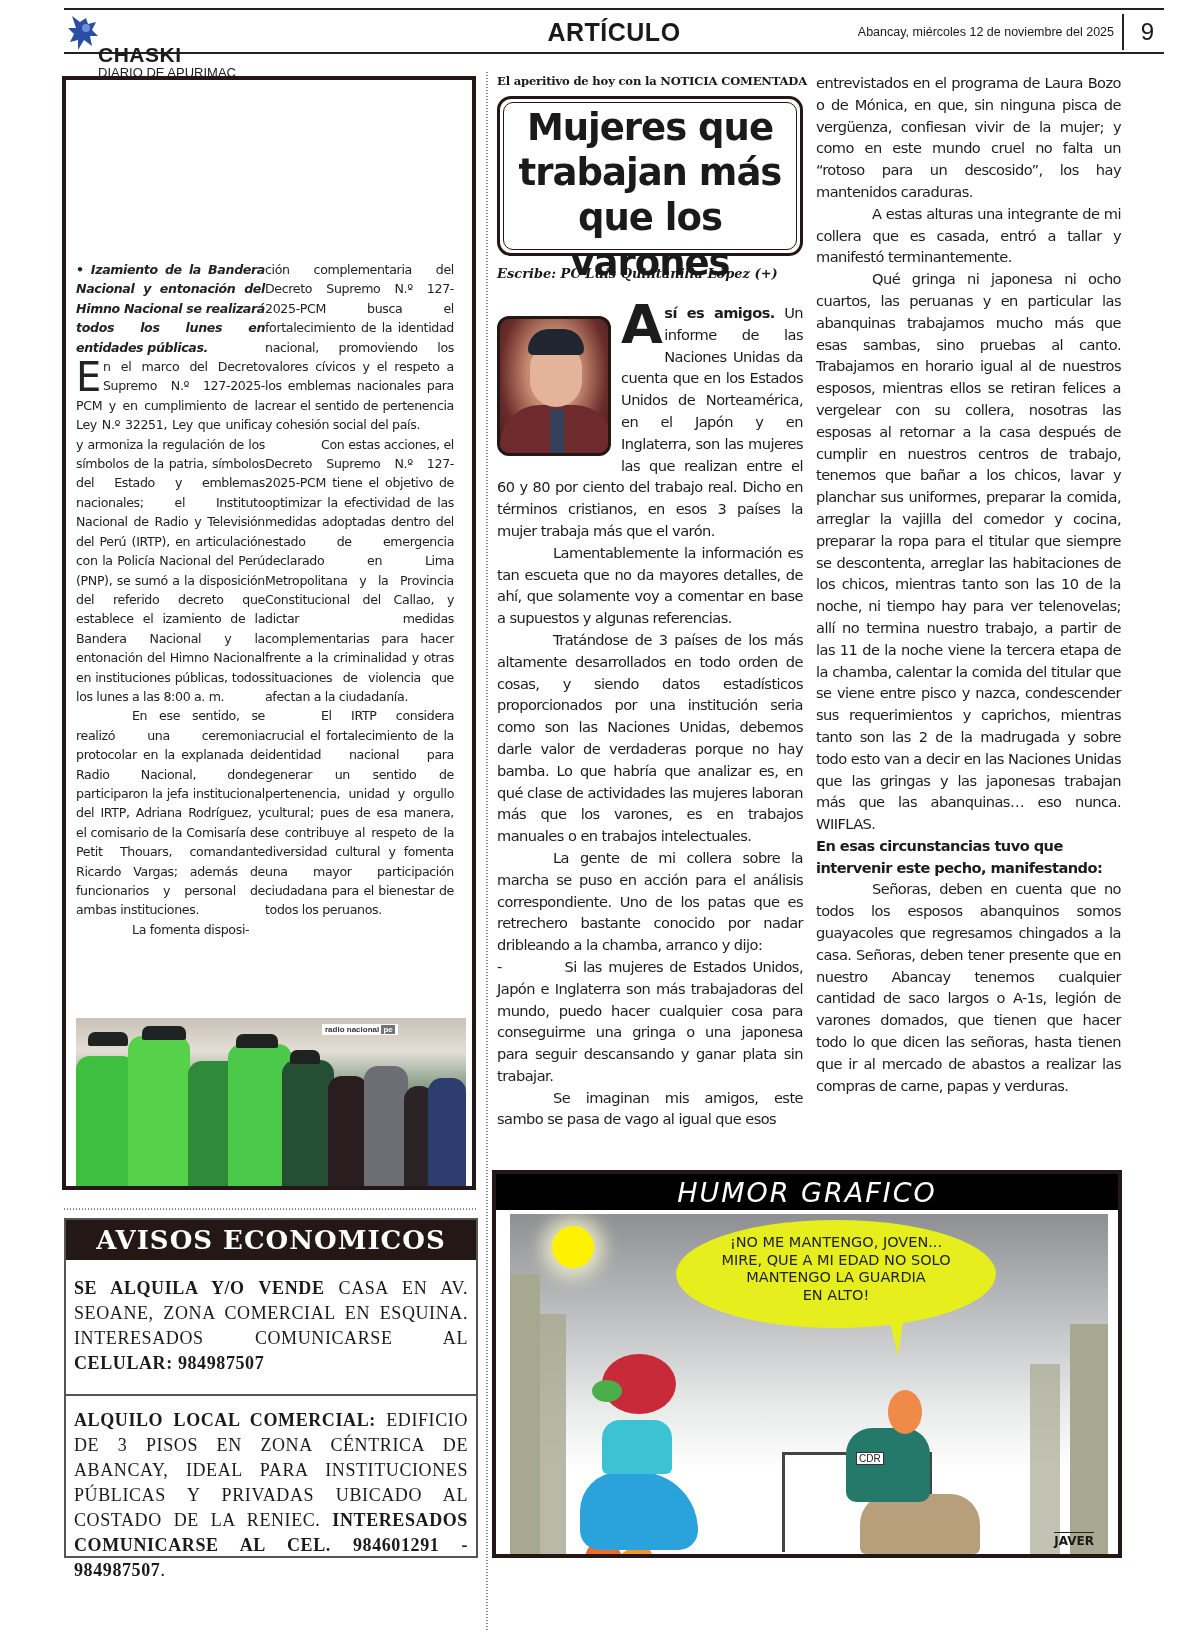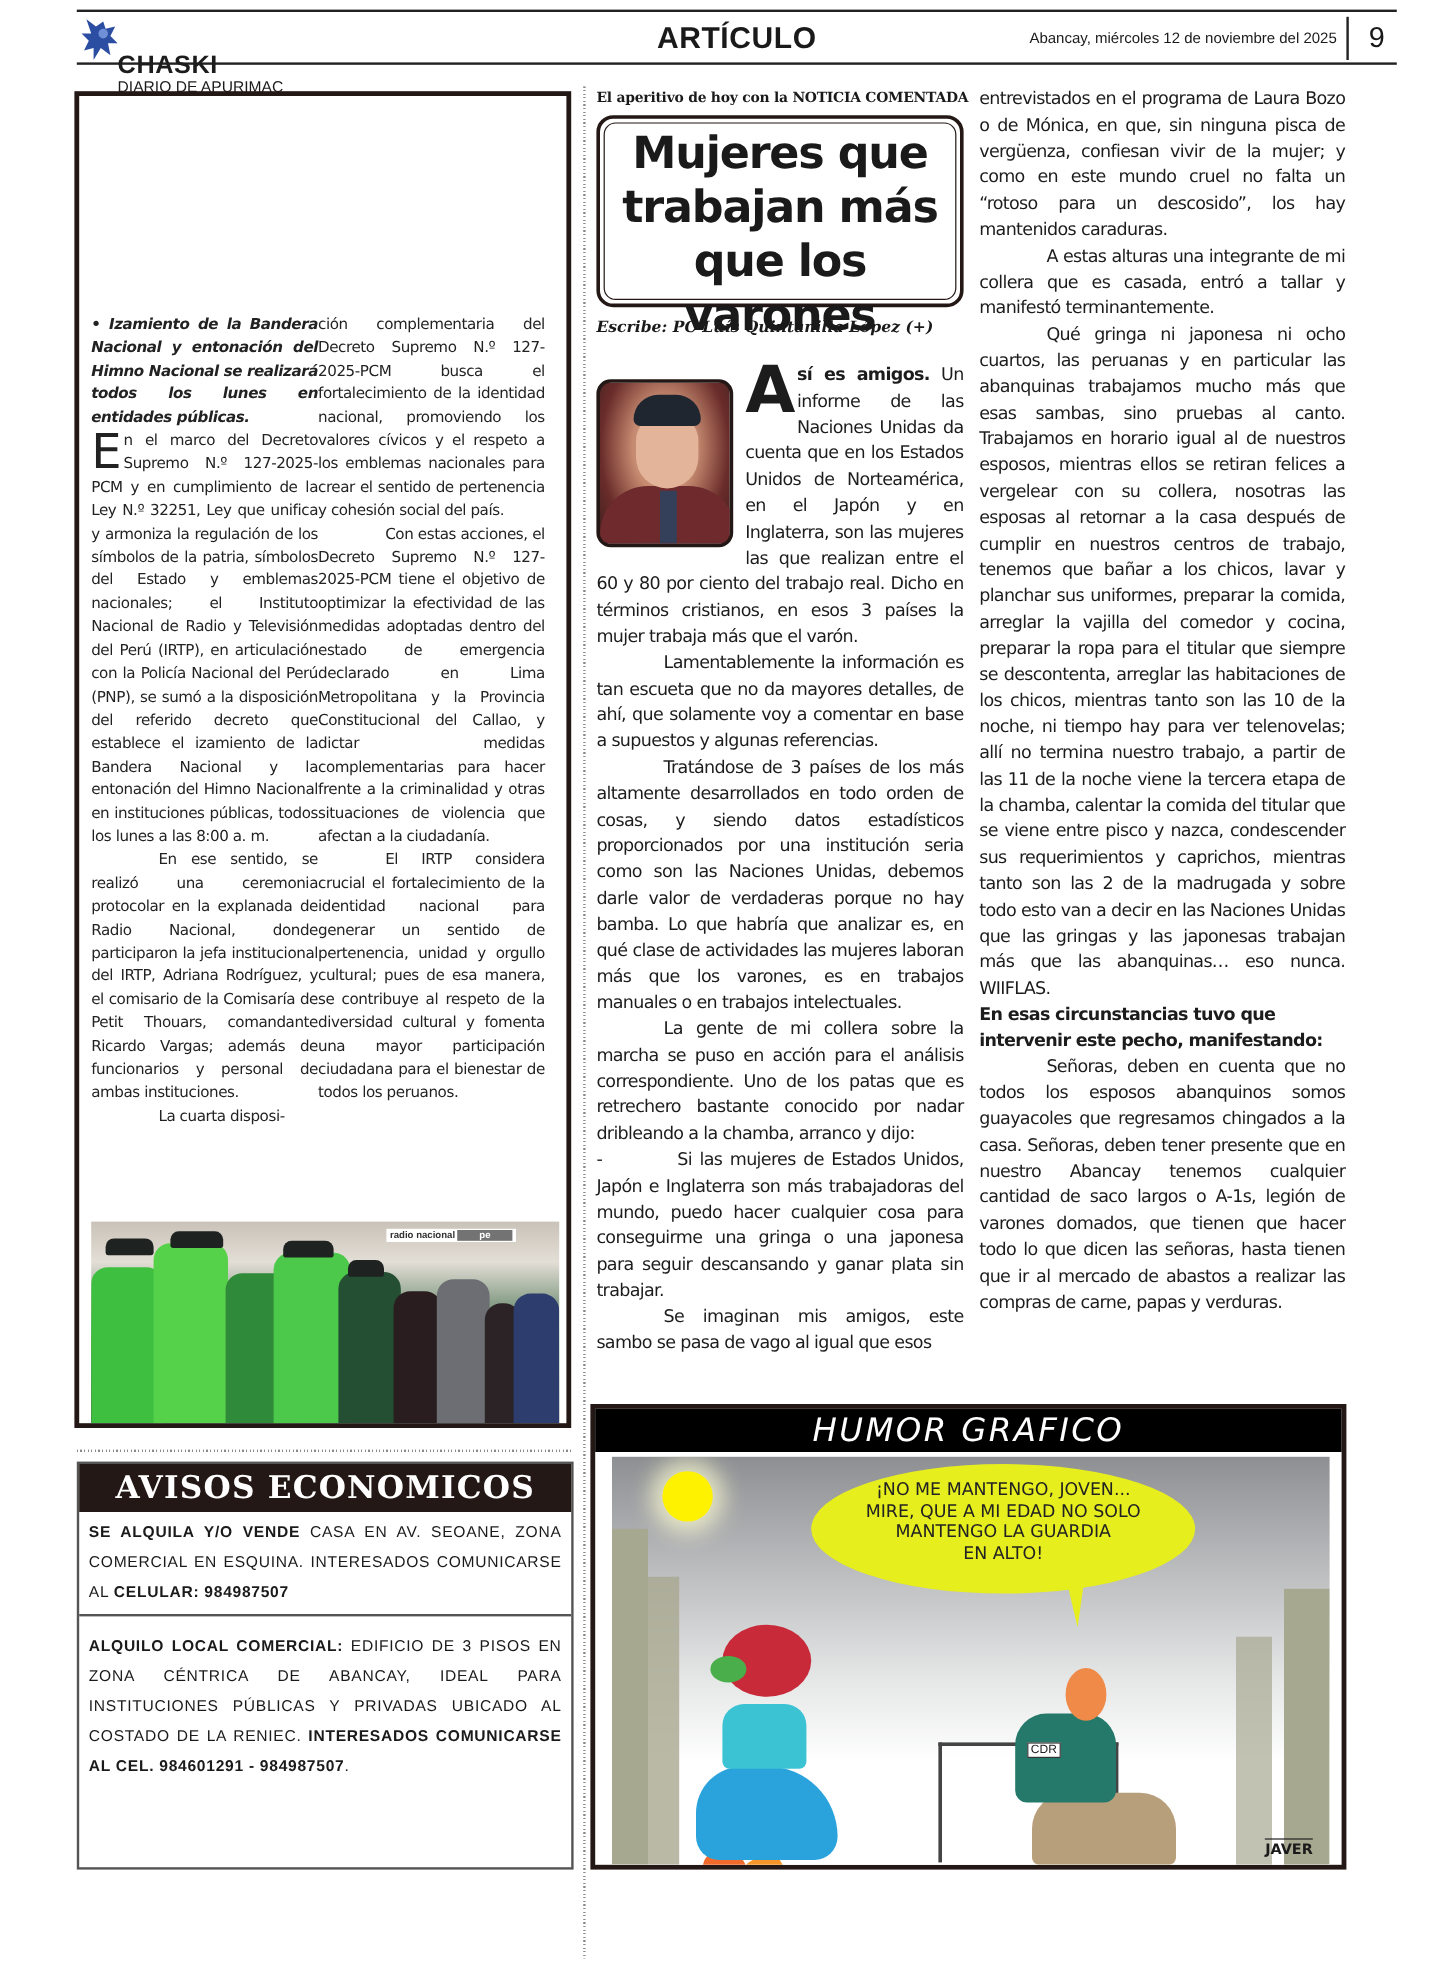--- a/index.html
+++ b/index.html
@@ -31,35 +31,35 @@
   .col p { margin: 0; }
   .col .indent { text-indent: 56px; }
   .lede { font-weight: bold; font-style: italic; }
   .dropcap-E { float: left; font-size: 40px; line-height: 32px; margin: 4px 2px 0 0; font-weight: normal; }
   .photo { position: absolute; left: 10px; top: 938px; width: 390px; height: 168px;
     background: linear-gradient(180deg, #c9c2b8 0%, #e3ded6 20%, #8aa08a 40%, #3f8f3f 60%, #2c5a34 80%, #1f2a26 100%);
     overflow: hidden; }
   .photo .fig { position: absolute; bottom: 0; border-radius: 14px 14px 0 0; }
   .photo .cap { position: absolute; height: 14px; border-radius: 7px 7px 2px 2px; background: #1e2220; }
   .photo .sign { position: absolute; left: 246px; top: 6px; font-size: 8px; font-weight: bold; color: #333; background: #fff; padding: 1px 3px; }
-  .photo .sign span { background: #737373; color: #fff; padding: 0 18px; }
+  .photo .sign span { background: #737373; color: #fff; padding: 0 2px; }
 
   
   .vdots { position: absolute; left: 486px; top: 72px; width: 2px; height: 1560px;
     background: repeating-linear-gradient(180deg, #888 0 1px, transparent 1px 3px); }
   .hdots { position: absolute; left: 64px; top: 1208px; width: 414px; height: 2px;
     background: repeating-linear-gradient(90deg, #888 0 1px, transparent 1px 3px); }
 
   
   .avisos { position: absolute; left: 64px; top: 1218px; width: 414px; height: 340px;
     border: 2px solid #555; }
   .avisos-head { height: 40px; background: #231815; color: #fff; text-align: center;
     font-family: "DejaVu Serif", serif; font-weight: bold; font-size: 26px; line-height: 40px; letter-spacing: 1px; }
-  .ad { padding: 4px 8px 6px 8px; font-family: Liberation Sans, sans-serif; font-size: 13px; line-height: 25px;
-    text-align: justify; letter-spacing: 0.6px; color: #1a1a1a; }
+  .ad { padding: 4px 8px 6px 8px; font-family: Liberation Serif, serif; font-size: 18px; line-height: 25px;
+    text-align: justify; letter-spacing: 0.6px; color: #1a1a1a; margin-top: 12px; }
   .ad b { font-weight: bold; }
   .ad-sep { border-top: 2px solid #555; }
 
   
   .kicker { position: absolute; left: 497px; top: 74px; font-family: "DejaVu Serif", serif; font-size: 11.6px; font-weight: bold; white-space: nowrap; letter-spacing: -0.2px; }
   .title-box { position: absolute; left: 497px; top: 96px; width: 306px; height: 160px;
     border: 3px solid #231815; border-radius: 14px; padding: 3px; }
   .title-box .inner { width: 100%; height: 100%; border: 1.5px solid #231815; border-radius: 10px;
     text-align: center; font-family: "DejaVu Sans", sans-serif; font-weight: bold; font-size: 37px; line-height: 45px; letter-spacing: -1px; padding-top: 2px; color: #1a1a1a; }
   .byline { position: absolute; left: 497px; top: 266px; font-family: "DejaVu Serif", serif; font-style: italic; font-weight: bold; font-size: 13px; }
@@ -130,21 +130,21 @@
 </header>
 
 <div class="vdots"></div>
 
 <article class="left-article">
   <div class="cols">
     <div class="col">
       <p class="lede">• Izamiento de la Bandera Nacional y entonación del Himno Nacional se realizará todos los lunes en entidades públicas.</p>
       <p><span class="dropcap-E">E</span><span>n el marco del Decreto Supremo N.º 127-2025-PCM y en cumplimiento de la Ley N.º 32251, Ley que unifica y armoniza la regulación de los símbolos de la patria, símbolos del Estado y emblemas nacionales; el Instituto Nacional de Radio y Televisión del Perú (IRTP), en articulación con la Policía Nacional del Perú (PNP), se sumó a la disposición del referido decreto que establece el izamiento de la Bandera Nacional y la entonación del Himno Nacional en instituciones públicas, todos los lunes a las 8:00 a. m.</span></p>
       <p class="indent">En ese sentido, se realizó una ceremonia protocolar en la explanada de Radio Nacional, donde participaron la jefa institucional del IRTP, Adriana Rodríguez, y el comisario de la Comisaría de Petit Thouars, comandante Ricardo Vargas; además de funcionarios y personal de ambas instituciones.</p>
-      <p class="indent">La cuarta disposi-</p>
+      <p class="indent">La fomenta disposi-</p>
     </div>
     <div class="col">
       <p>ción complementaria del Decreto Supremo N.º 127-2025-PCM busca el fortalecimiento de la identidad nacional, promoviendo los valores cívicos y el respeto a los emblemas nacionales para crear el sentido de pertenencia y cohesión social del país.</p>
       <p class="indent">Con estas acciones, el Decreto Supremo N.º 127-2025-PCM tiene el objetivo de optimizar la efectividad de las medidas adoptadas dentro del estado de emergencia declarado en Lima Metropolitana y la Provincia Constitucional del Callao, y dictar medidas complementarias para hacer frente a la criminalidad y otras situaciones de violencia que afectan a la ciudadanía.</p>
       <p class="indent">El IRTP considera crucial el fortalecimiento de la identidad nacional para generar un sentido de pertenencia, unidad y orgullo cultural; pues de esa manera, se contribuye al respeto de la diversidad cultural y fomenta una mayor participación ciudadana para el bienestar de todos los peruanos.</p>
     </div>
   </div>
   <div class="photo">
     <div class="sign"><b>radio nacional</b> <span>pe</span></div>
     <div class="fig" style="left:0;width:60px;height:130px;background:#3fbf3f;"></div>

